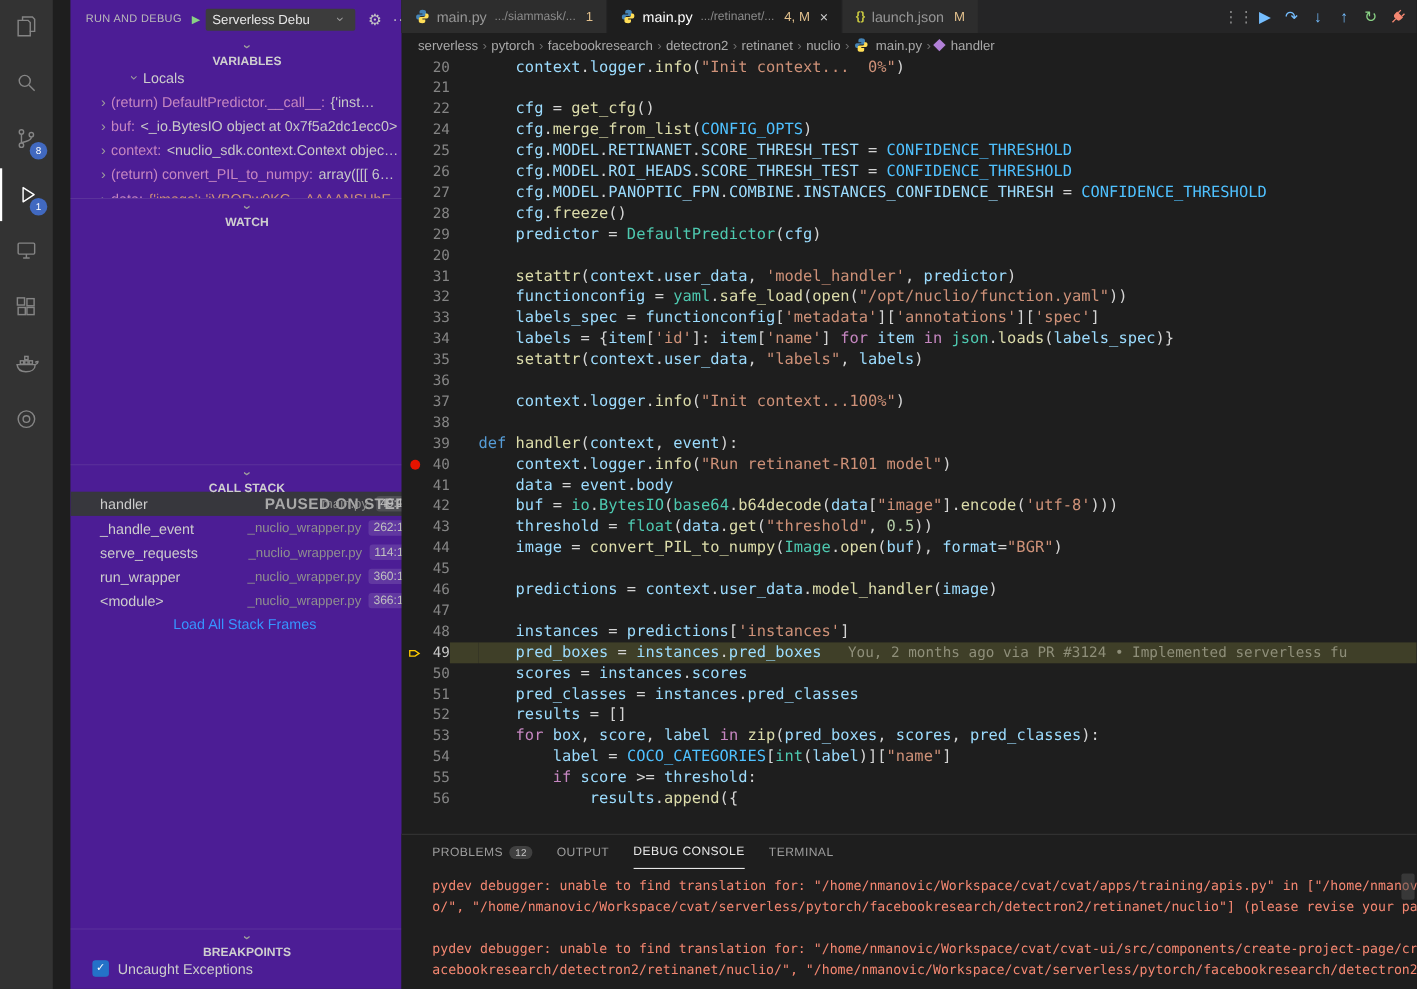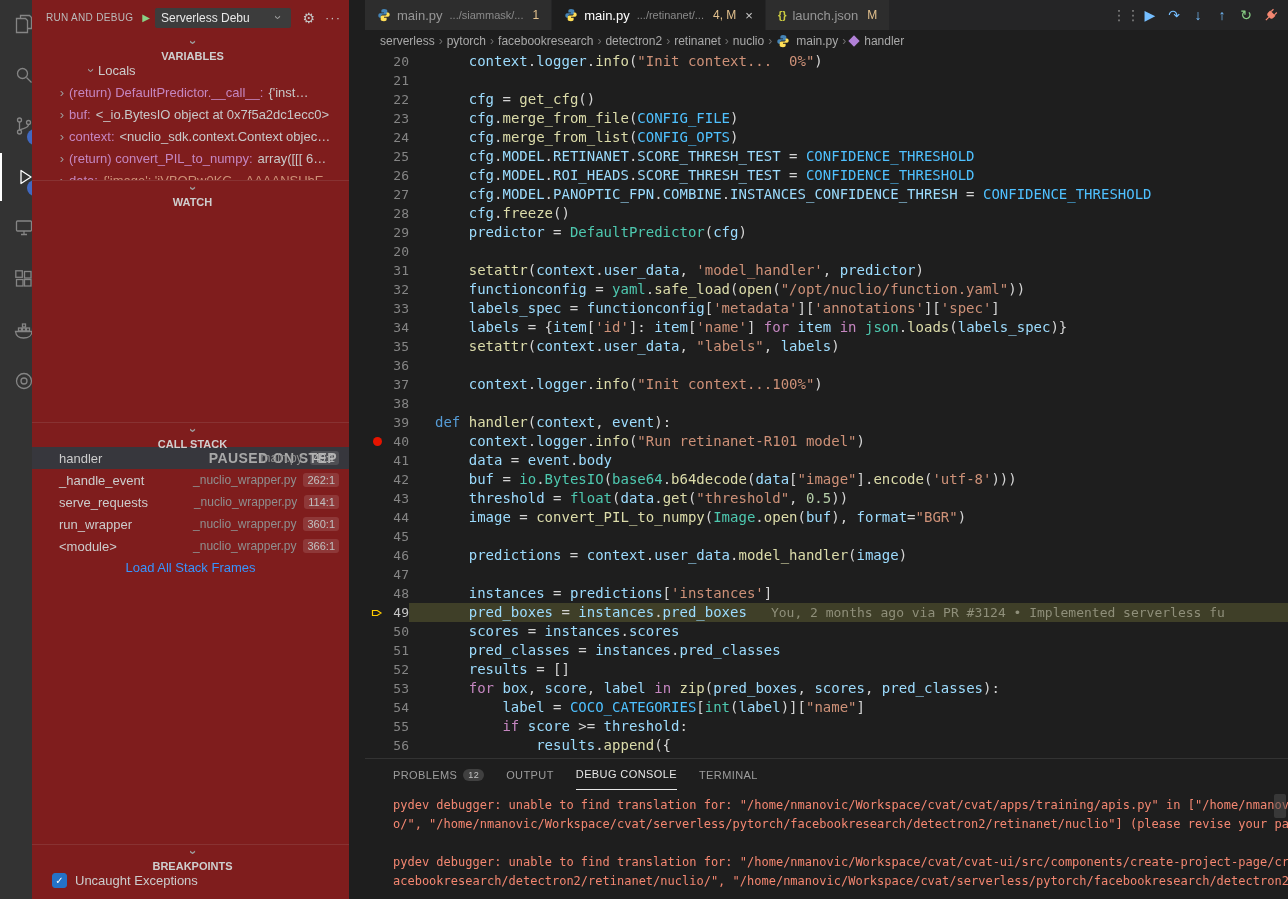--- a/index.html
+++ b/index.html
@@ -10,21 +10,21 @@
   
   .activitybar { position:absolute; left:0; top:0; width:48px; height:100%; background:#333333; }
   .ab-item { height:48px; margin-bottom:3px; display:flex; align-items:center; justify-content:center;
     color:#858585; position:relative; cursor:pointer; }
   .ab-item.active { color:#ffffff; border-left:2px solid #ffffff; }
   .ab-item svg { stroke:currentColor; fill:none; stroke-width:1.3; }
   .ab-badge { position:absolute; right:5px; bottom:5px; min-width:16px; height:16px; line-height:16px;
     border-radius:50%; background:#4169c0; color:#fff; font-size:9px; text-align:center; }
 
   
-  .sidebar { position:absolute; left:32px; top:0; width:317px; height:100%; background:#7f1d1d; color:#cccccc; }
+  .sidebar { position:absolute; left:64px; top:0; width:317px; height:100%; background:#4c1d95; color:#cccccc; }
   .sb-title { height:35px; display:flex; align-items:center; padding:0 8px 0 14px; }
   .sb-title-text { font-size:10px; color:#bbbbbb; letter-spacing:.3px; white-space:nowrap; }
   .play { color:#89d185; font-size:10px; margin:0 5px 0 9px; cursor:pointer; }
   .cfg-select { background:#3c3c3c; height:20px; width:148px; display:flex; align-items:center;
     justify-content:space-between; padding:0 6px; font-size:12px; color:#e8e8e8; border-radius:2px; cursor:pointer; }
   .gear { margin-left:11px; color:#c5c5c5; font-size:14px; cursor:pointer; }
   .more { margin-left:10px; color:#c5c5c5; font-size:13px; letter-spacing:1px; cursor:pointer; }
 
   .section { position:absolute; left:0; width:317px; overflow:hidden; }
   .sec-vars  { top:35px;  height:145px; }
@@ -370,21 +370,20 @@
         <span class="crumb">
           <span class="sym-method"></span>
           <span>handler</span>
         </span>
       </div>
     <div class="editor">
       <div id="code-lines">
           <div class="code-line"><span class="glyph"></span><span class="lnum">20</span><span class="gpad"></span><span class="codetxt"><span class="tk-p">    </span><span class="tk-v">context</span><span class="tk-p">.</span><span class="tk-v">logger</span><span class="tk-p">.</span><span class="tk-f">info</span><span class="tk-p">(</span><span class="tk-s">"Init context...  0%"</span><span class="tk-p">)</span></span></div>
           <div class="code-line"><span class="glyph"></span><span class="lnum">21</span><span class="gpad"></span><span class="codetxt"></span></div>
           <div class="code-line"><span class="glyph"></span><span class="lnum">22</span><span class="gpad"></span><span class="codetxt"><span class="tk-p">    </span><span class="tk-v">cfg</span><span class="tk-p"> = </span><span class="tk-f">get_cfg</span><span class="tk-p">()</span></span></div>
-          <div class="code-line"><span class="glyph"></span><span class="lnum">23</span><span class="gpad"></span><span class="codetxt"><span class="tk-p">    </span><span class="tk-v">cfg</span><span class="tk-p">.</span><span class="tk-f">merge_from_file</span><span class="tk-p">(</span><span class="tk-c">CONFIG_FILE</span><span class="tk-p">)</span></span></div>
           <div class="code-line"><span class="glyph"></span><span class="lnum">24</span><span class="gpad"></span><span class="codetxt"><span class="tk-p">    </span><span class="tk-v">cfg</span><span class="tk-p">.</span><span class="tk-f">merge_from_list</span><span class="tk-p">(</span><span class="tk-c">CONFIG_OPTS</span><span class="tk-p">)</span></span></div>
           <div class="code-line"><span class="glyph"></span><span class="lnum">25</span><span class="gpad"></span><span class="codetxt"><span class="tk-p">    </span><span class="tk-v">cfg</span><span class="tk-p">.</span><span class="tk-v">MODEL</span><span class="tk-p">.</span><span class="tk-v">RETINANET</span><span class="tk-p">.</span><span class="tk-v">SCORE_THRESH_TEST</span><span class="tk-p"> = </span><span class="tk-c">CONFIDENCE_THRESHOLD</span></span></div>
           <div class="code-line"><span class="glyph"></span><span class="lnum">26</span><span class="gpad"></span><span class="codetxt"><span class="tk-p">    </span><span class="tk-v">cfg</span><span class="tk-p">.</span><span class="tk-v">MODEL</span><span class="tk-p">.</span><span class="tk-v">ROI_HEADS</span><span class="tk-p">.</span><span class="tk-v">SCORE_THRESH_TEST</span><span class="tk-p"> = </span><span class="tk-c">CONFIDENCE_THRESHOLD</span></span></div>
           <div class="code-line"><span class="glyph"></span><span class="lnum">27</span><span class="gpad"></span><span class="codetxt"><span class="tk-p">    </span><span class="tk-v">cfg</span><span class="tk-p">.</span><span class="tk-v">MODEL</span><span class="tk-p">.</span><span class="tk-v">PANOPTIC_FPN</span><span class="tk-p">.</span><span class="tk-v">COMBINE</span><span class="tk-p">.</span><span class="tk-v">INSTANCES_CONFIDENCE_THRESH</span><span class="tk-p"> = </span><span class="tk-c">CONFIDENCE_THRESHOLD</span></span></div>
           <div class="code-line"><span class="glyph"></span><span class="lnum">28</span><span class="gpad"></span><span class="codetxt"><span class="tk-p">    </span><span class="tk-v">cfg</span><span class="tk-p">.</span><span class="tk-f">freeze</span><span class="tk-p">()</span></span></div>
           <div class="code-line"><span class="glyph"></span><span class="lnum">29</span><span class="gpad"></span><span class="codetxt"><span class="tk-p">    </span><span class="tk-v">predictor</span><span class="tk-p"> = </span><span class="tk-cl">DefaultPredictor</span><span class="tk-p">(</span><span class="tk-v">cfg</span><span class="tk-p">)</span></span></div>
           <div class="code-line"><span class="glyph"></span><span class="lnum">20</span><span class="gpad"></span><span class="codetxt"></span></div>
           <div class="code-line"><span class="glyph"></span><span class="lnum">31</span><span class="gpad"></span><span class="codetxt"><span class="tk-p">    </span><span class="tk-f">setattr</span><span class="tk-p">(</span><span class="tk-v">context</span><span class="tk-p">.</span><span class="tk-v">user_data</span><span class="tk-p">, </span><span class="tk-s">'model_handler'</span><span class="tk-p">, </span><span class="tk-v">predictor</span><span class="tk-p">)</span></span></div>
           <div class="code-line"><span class="glyph"></span><span class="lnum">32</span><span class="gpad"></span><span class="codetxt"><span class="tk-p">    </span><span class="tk-v">functionconfig</span><span class="tk-p"> = </span><span class="tk-cl">yaml</span><span class="tk-p">.</span><span class="tk-f">safe_load</span><span class="tk-p">(</span><span class="tk-f">open</span><span class="tk-p">(</span><span class="tk-s">"/opt/nuclio/function.yaml"</span><span class="tk-p">))</span></span></div>
           <div class="code-line"><span class="glyph"></span><span class="lnum">33</span><span class="gpad"></span><span class="codetxt"><span class="tk-p">    </span><span class="tk-v">labels_spec</span><span class="tk-p"> = </span><span class="tk-v">functionconfig</span><span class="tk-p">[</span><span class="tk-s">'metadata'</span><span class="tk-p">][</span><span class="tk-s">'annotations'</span><span class="tk-p">][</span><span class="tk-s">'spec'</span><span class="tk-p">]</span></span></div>

